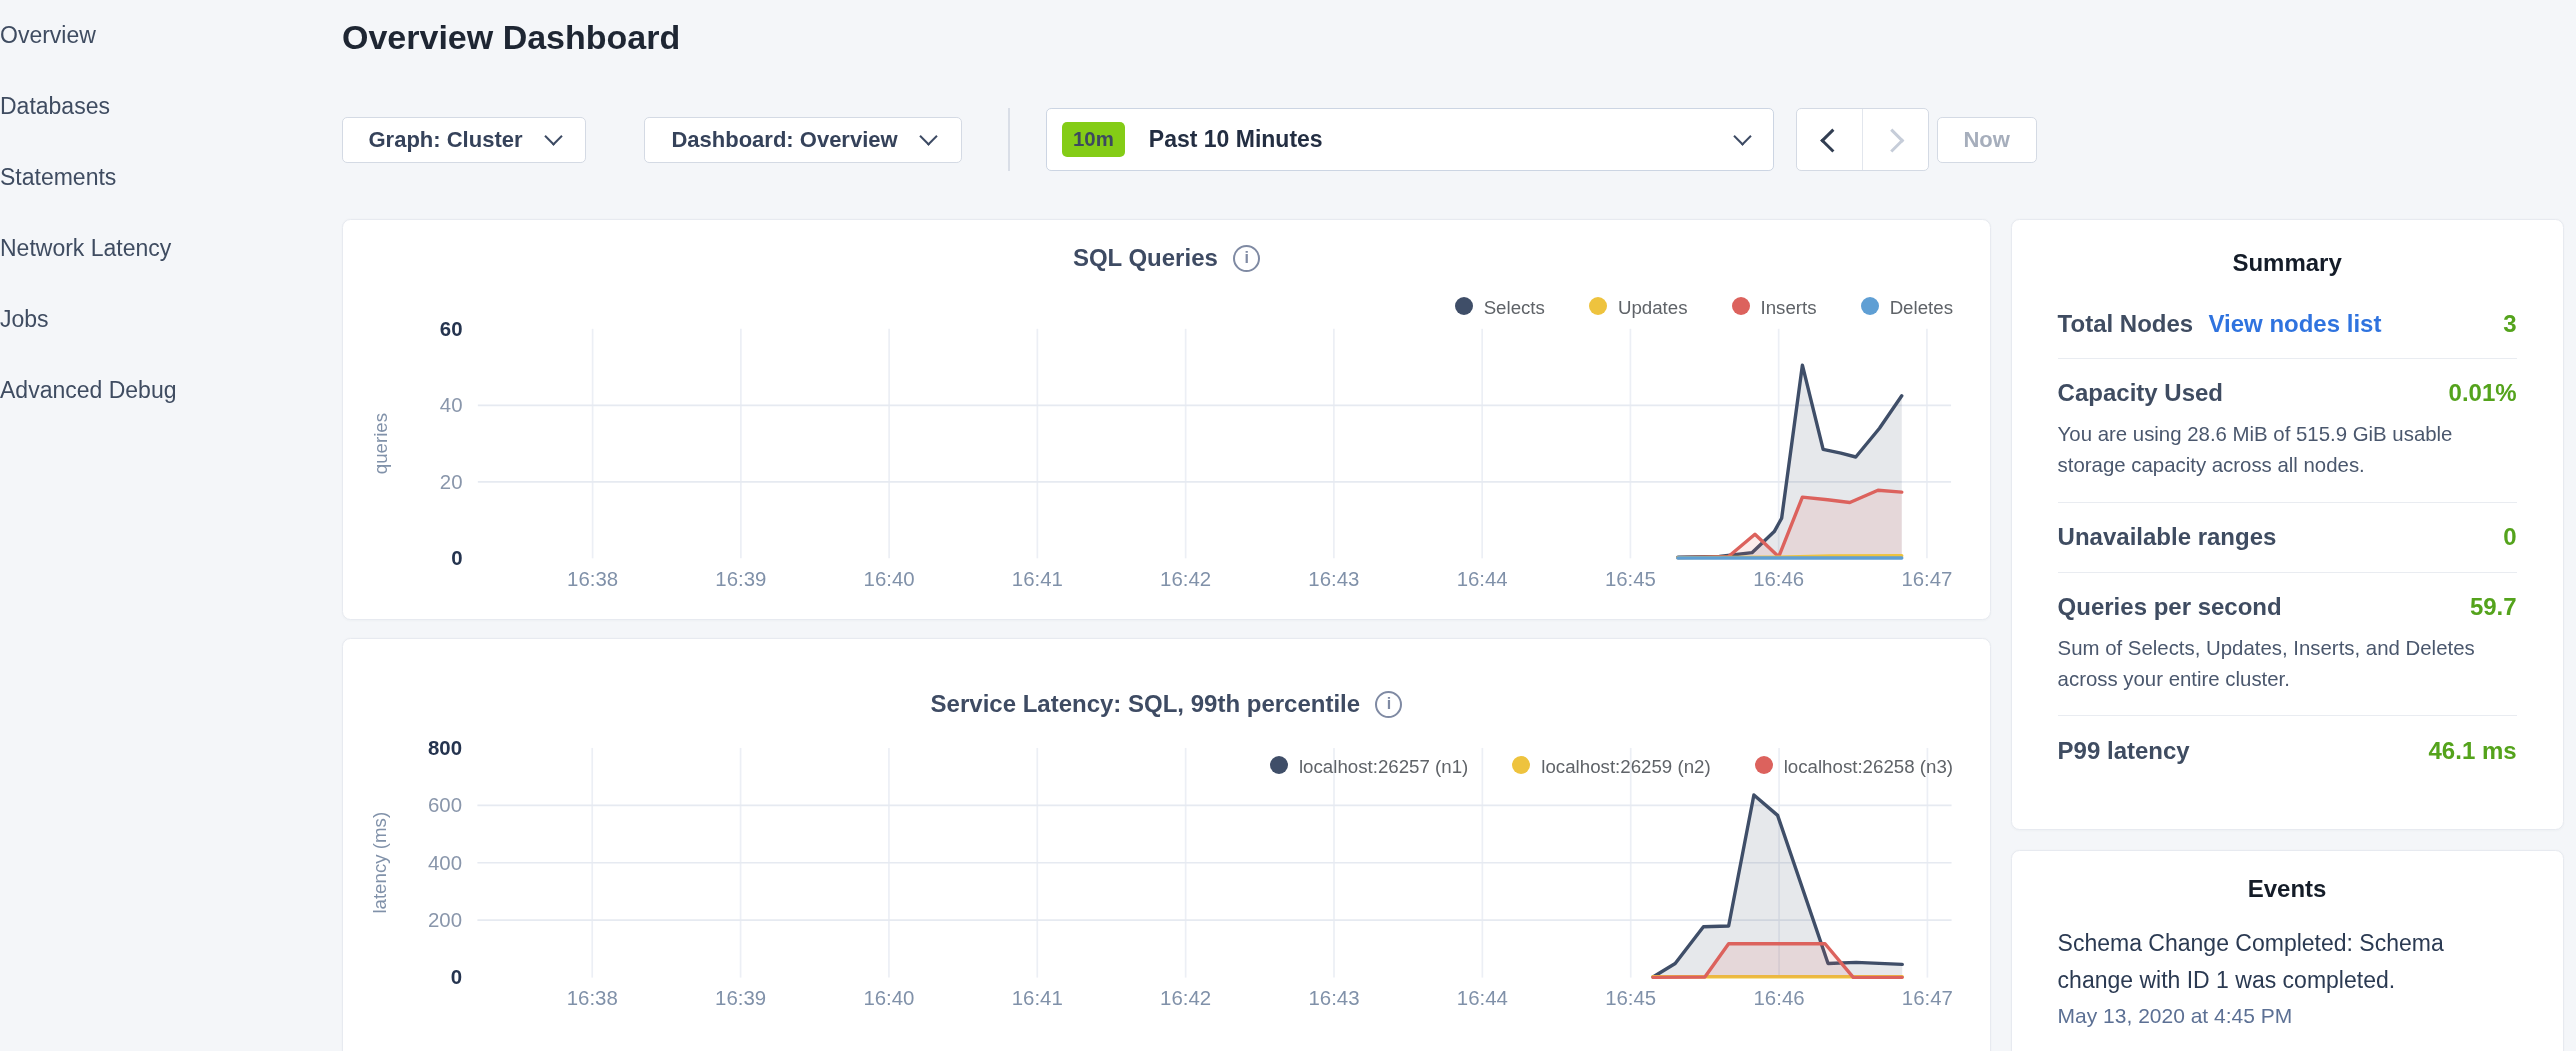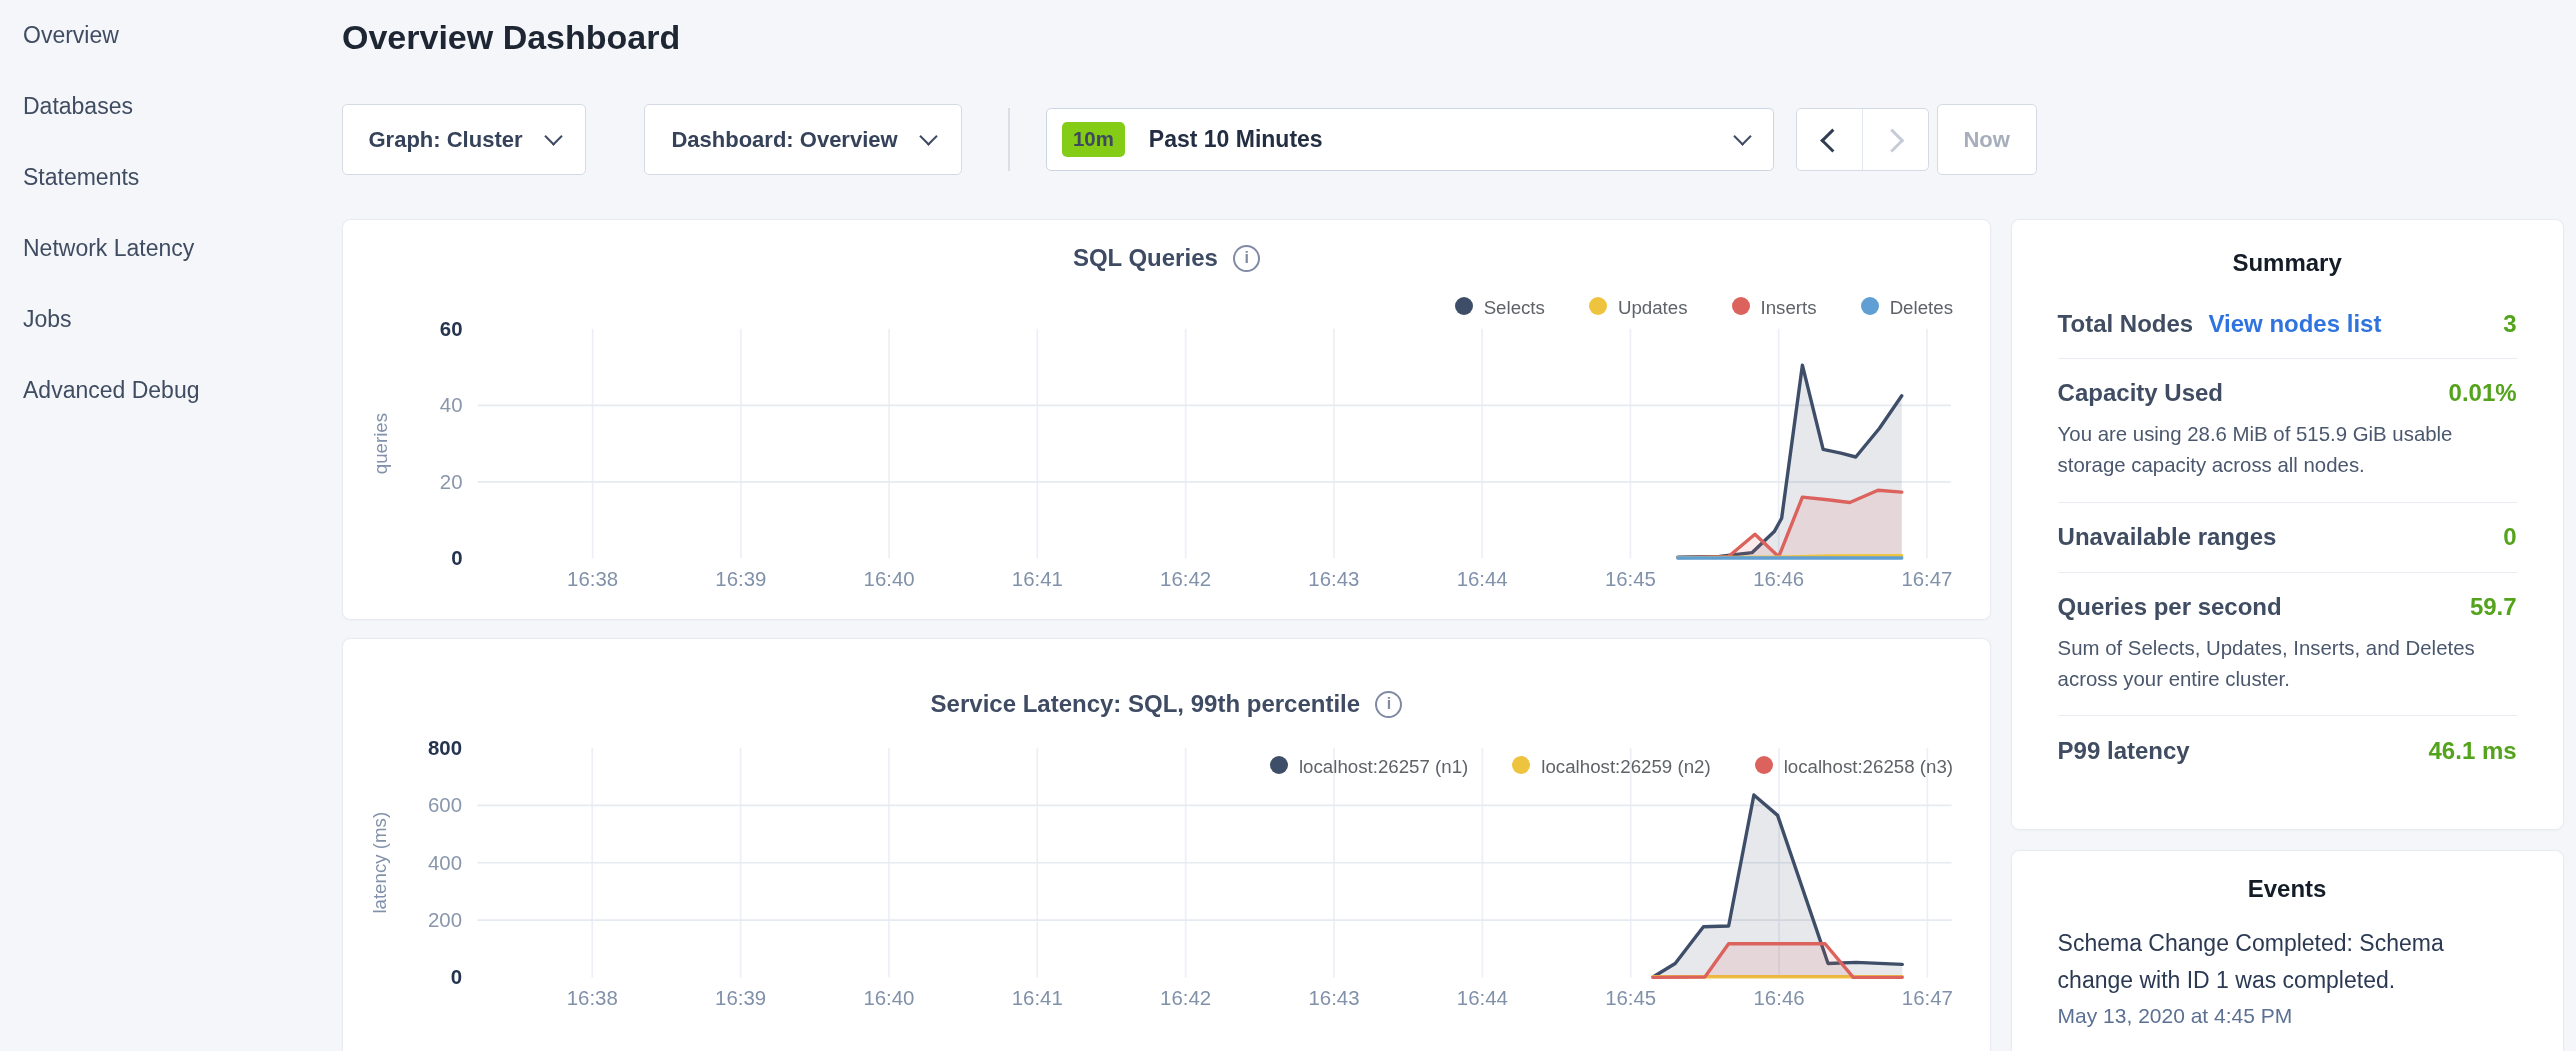--- a/index.html
+++ b/index.html
@@ -8,32 +8,32 @@
     background:#f4f6f9;
     font-family:"Liberation Sans",sans-serif;
     color:#3f4c61;
     -webkit-font-smoothing:antialiased;
   }
   .layout{display:flex;width:2576px;height:1051px;}
   
   .sidebar{width:342px;flex:0 0 342px;padding-top:0;}
   .nav-item{
     height:71px;display:flex;align-items:center;
-    padding-left:23px;font-size:23px;font-weight:500;color:#3f4c61;cursor:pointer;
+    font-size:23px;font-weight:500;color:#3f4c61;cursor:pointer;
   }
   .nav-item.active{color:#3b77e3;font-weight:bold;}
   
   .main{flex:1;padding-top:15.3px;}
   .page-title{
     font-size:34px;line-height:44px;font-weight:600;color:#1e2633;margin:0 0 49px 0;
   }
   
   .controls{display:flex;align-items:center;height:63px;margin-bottom:48px;}
   .btn{
-    background:#fff;border:1.7px solid #d4dae4;border-radius:5.1px;height:71px;
+    background:#fff;border:1.7px solid #d4dae4;border-radius:5.1px;height:46px;
     display:flex;align-items:center;justify-content:center;
     font-size:22px;font-weight:bold;color:#35425a;cursor:pointer;box-sizing:border-box;
   }
   .dropdown-graph{min-width:243px;padding:0 25.5px;}
   .dropdown-dashboard{min-width:318px;padding:0 25.5px;margin-left:58px;}
   .chev{
     width:11px;height:11px;border-right:2.6px solid #3c4a63;border-bottom:2.6px solid #3c4a63;
     transform:rotate(45deg);margin-left:24px;margin-top:-6.8px;flex:0 0 auto;
   }
   .vdivider{width:1.7px;height:63px;background:#d9dee7;margin-left:46px;}

